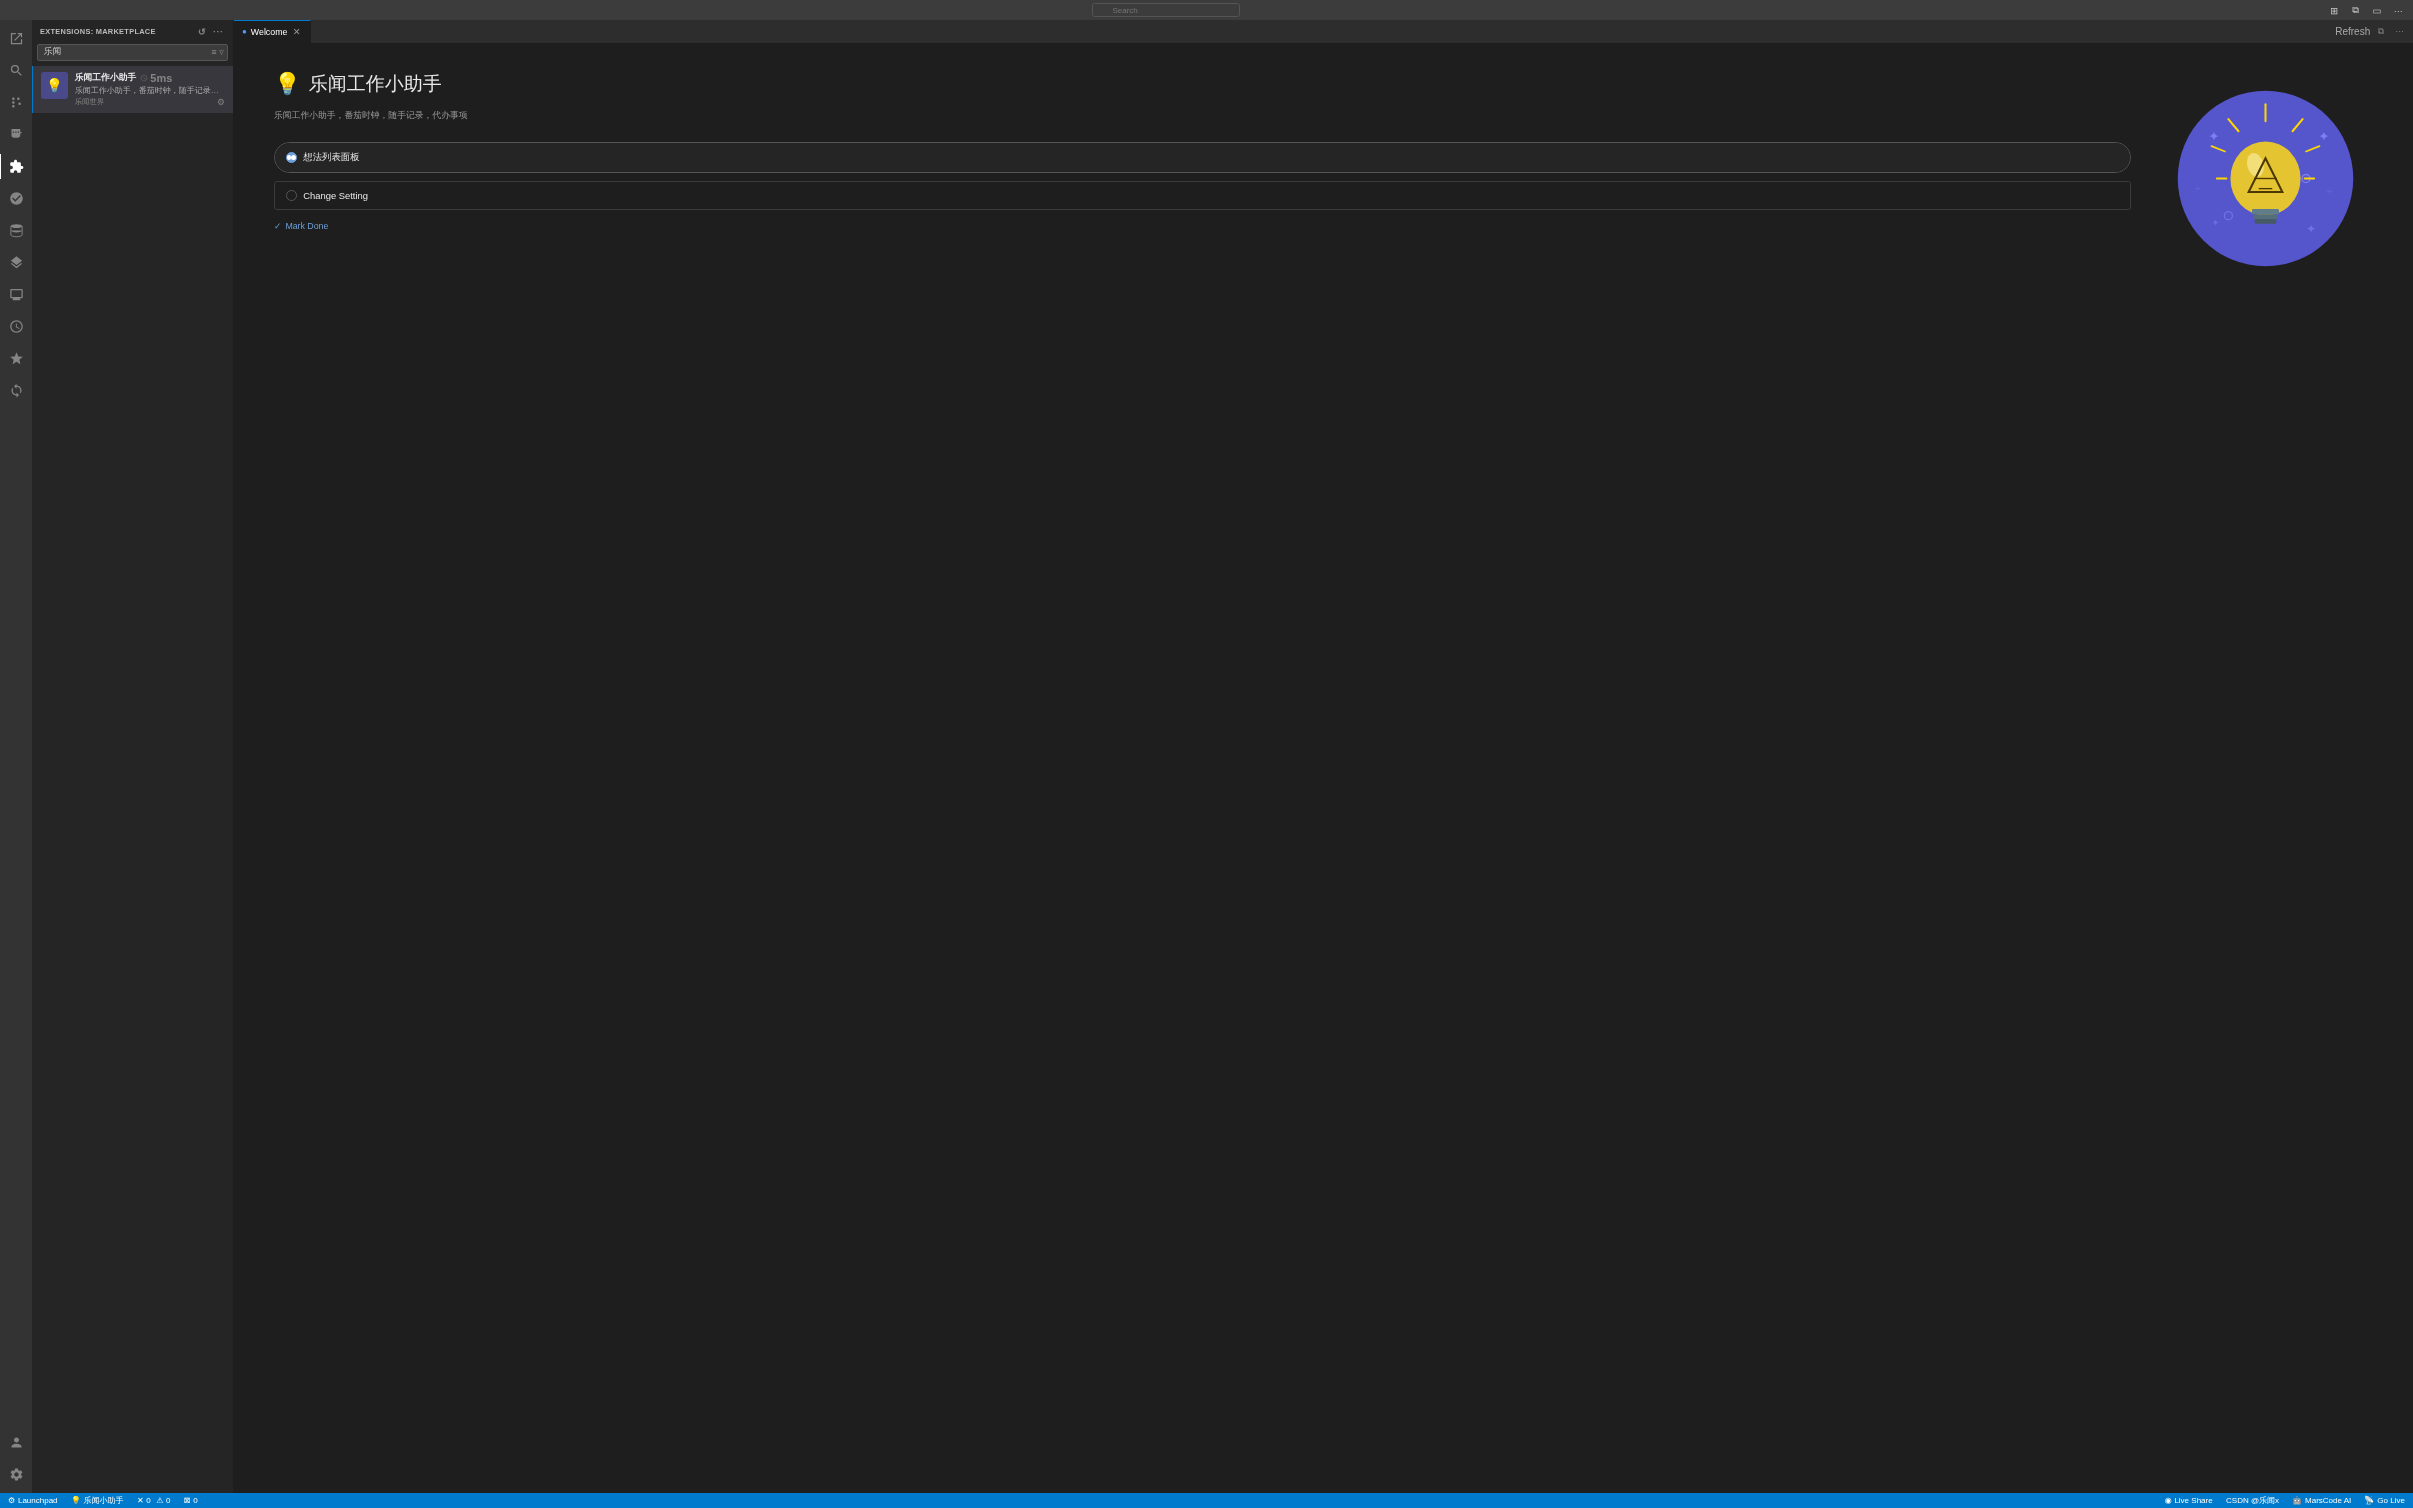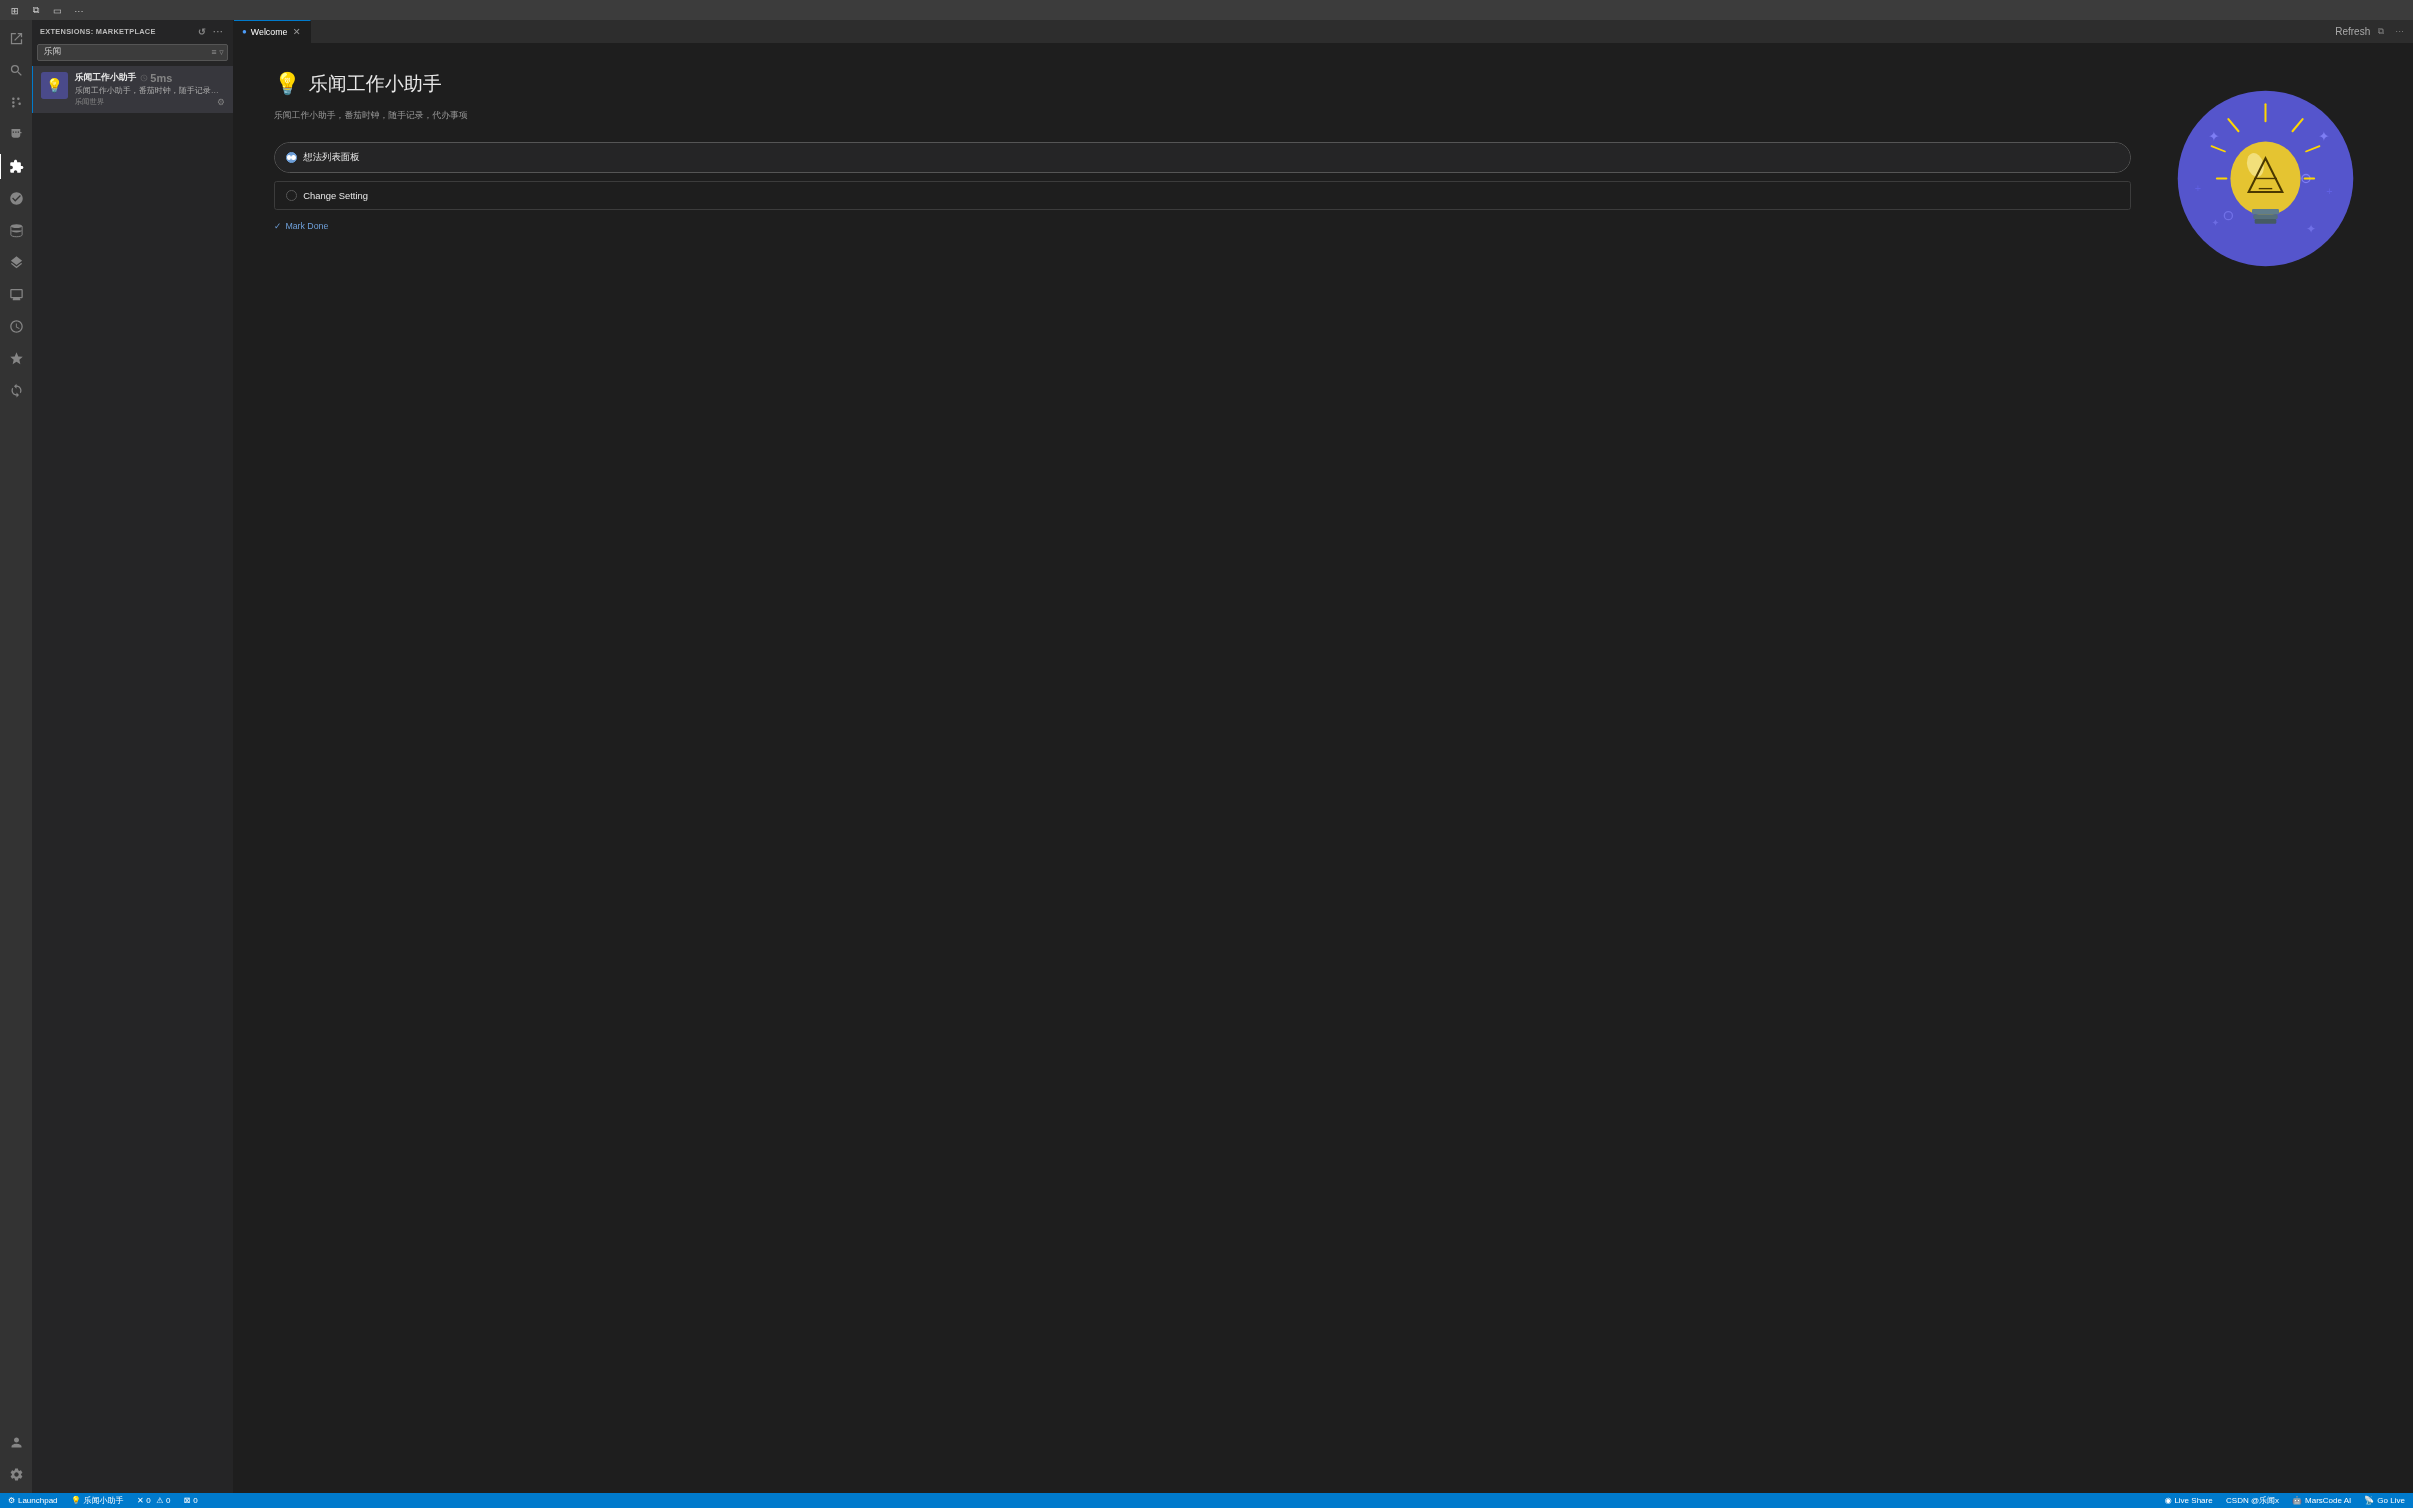--- a/index.html
+++ b/index.html
@@ -437,20 +437,26 @@
 
     
     ::-webkit-scrollbar { width: 4px; height: 4px; }
     ::-webkit-scrollbar-track { background: transparent; }
     ::-webkit-scrollbar-thumb { background: #424242; border-radius: 2px; }
   </style>
 </head>
 <body>
 
 <div class="title-bar">
+  <div style="flex:1; display:flex; align-items:center; gap:5.4px; justify-content:center;">
+    <div style="position:relative; display:flex; align-items:center;">
+      <span style="position:absolute;left:5.4px;color:#aaa;font-size:8.8px;">🔍</span>
+      <input class="title-bar-search" type="text" style="padding-left: 19px;" placeholder="Search">
+    </div>
+  </div>
   <div class="title-bar-right">
     <div class="title-icon-btn">⊞</div>
     <div class="title-icon-btn">⧉</div>
     <div class="title-icon-btn">▭</div>
     <div class="title-icon-btn">···</div>
   </div>
 </div>
 
 <div class="app-layout">
 

